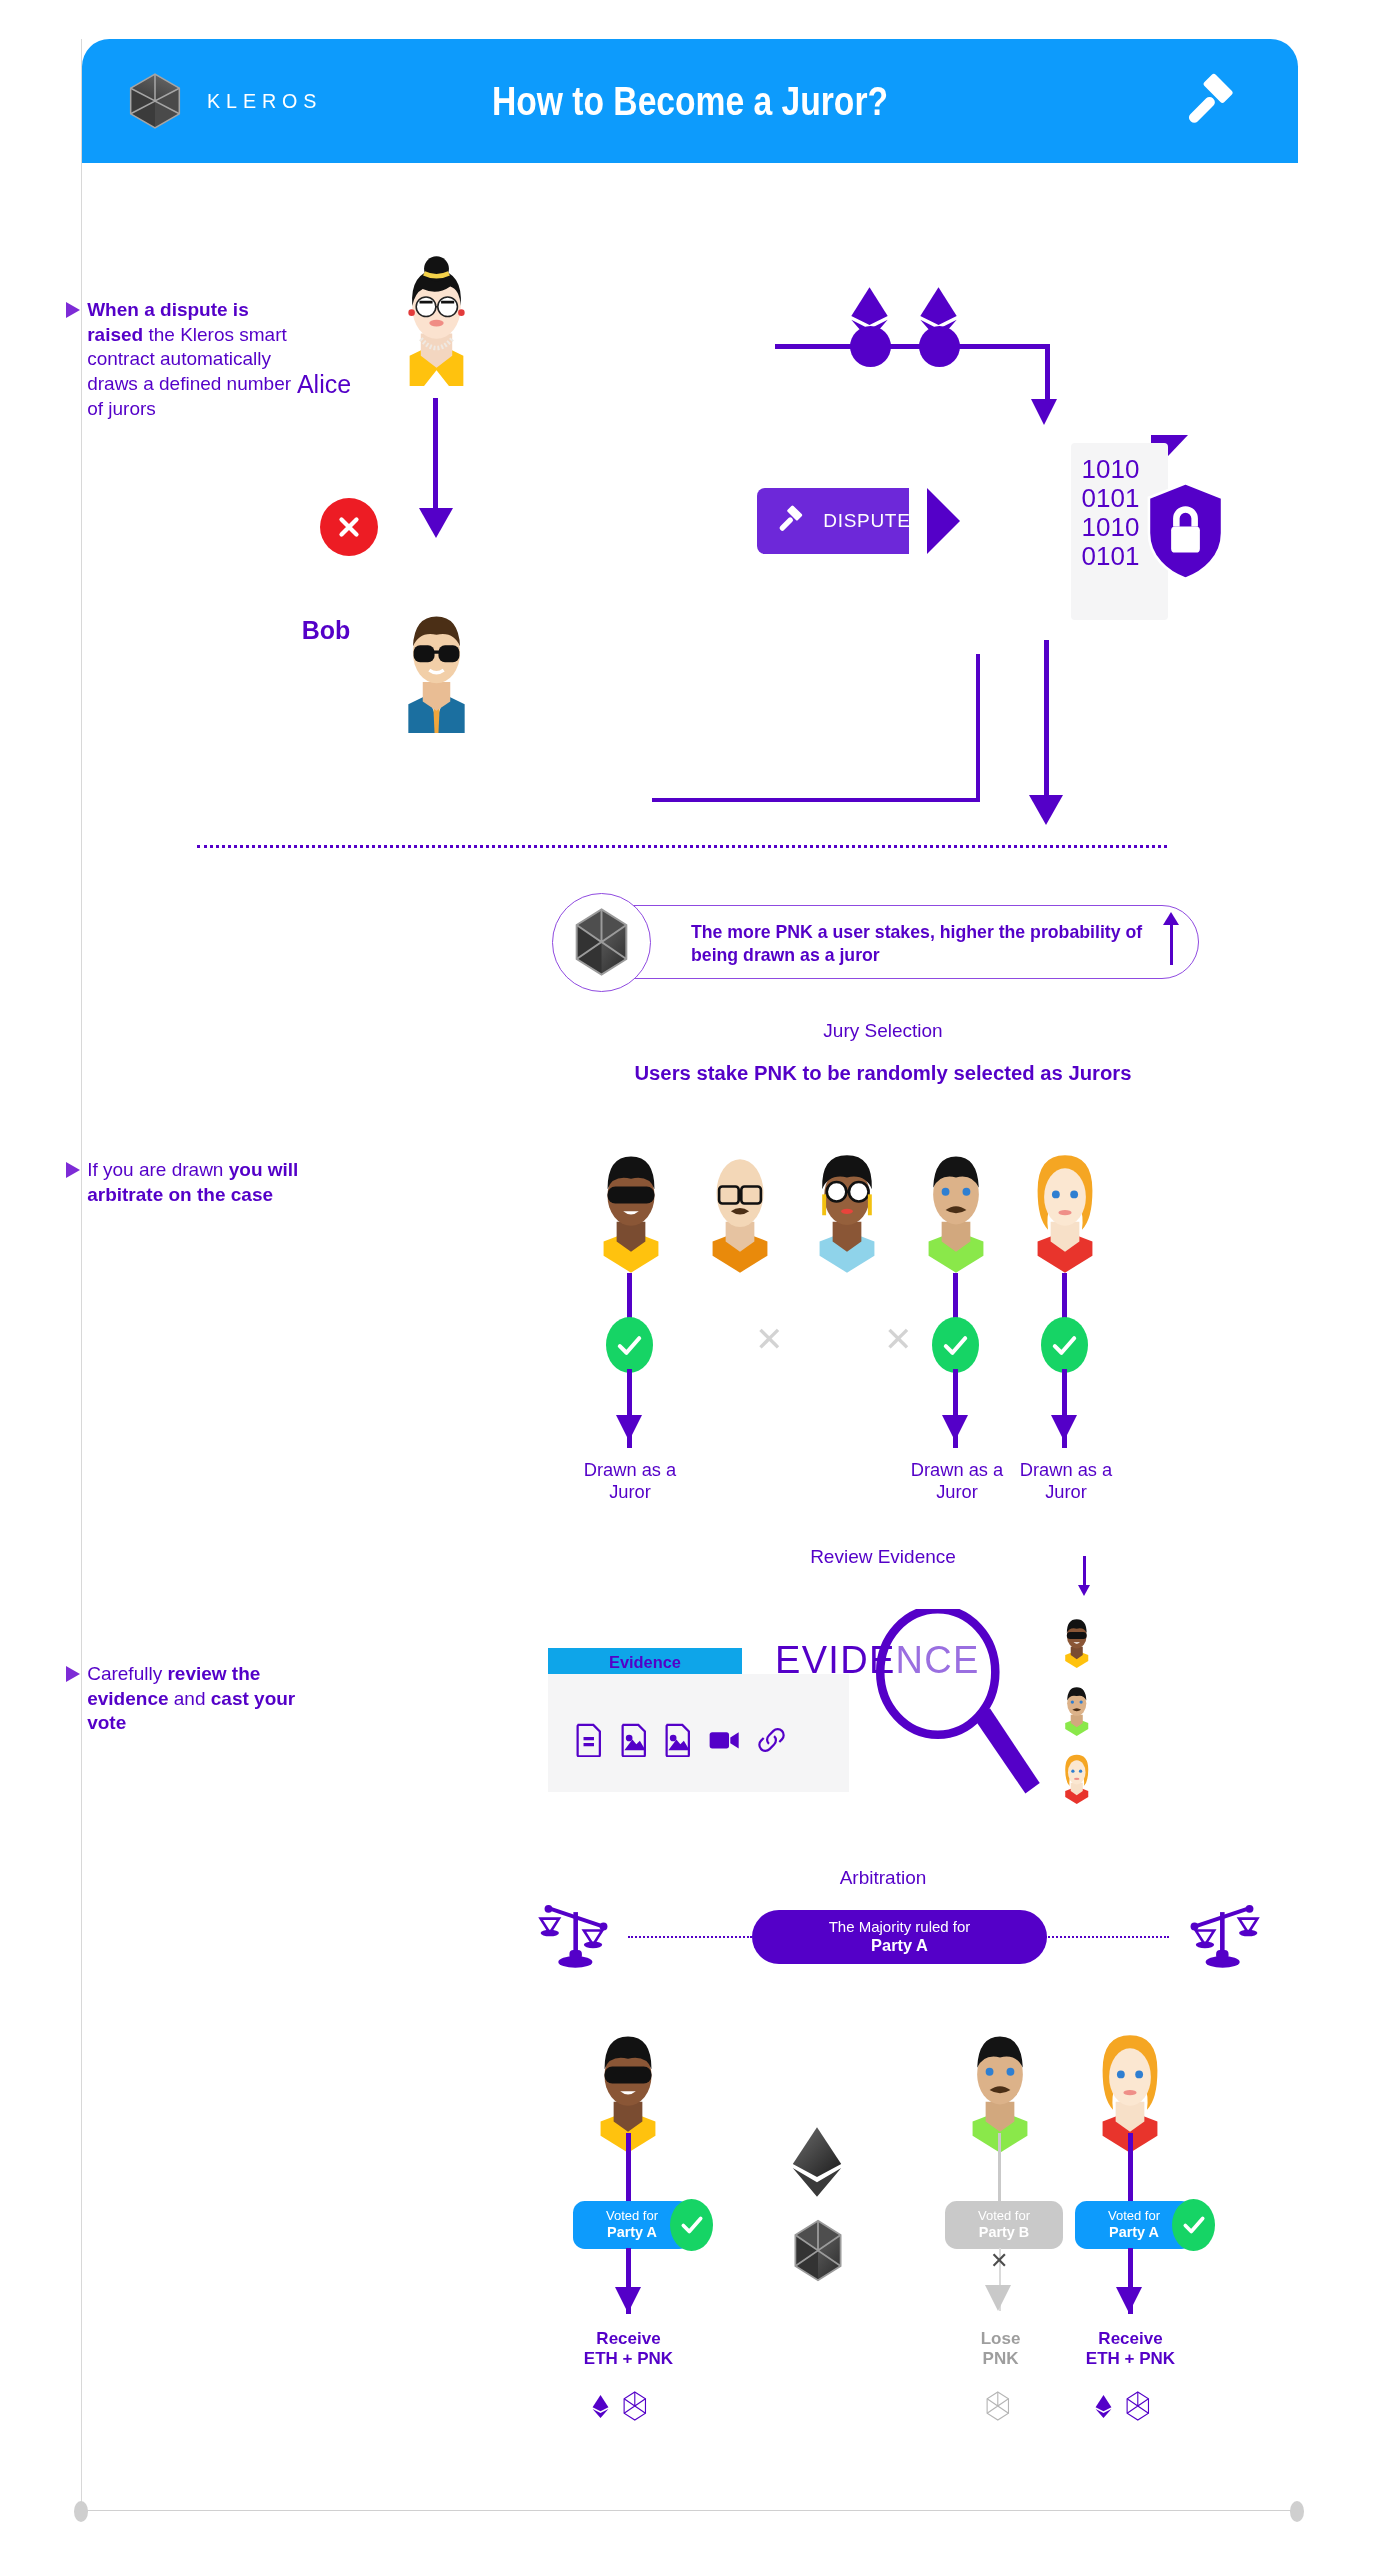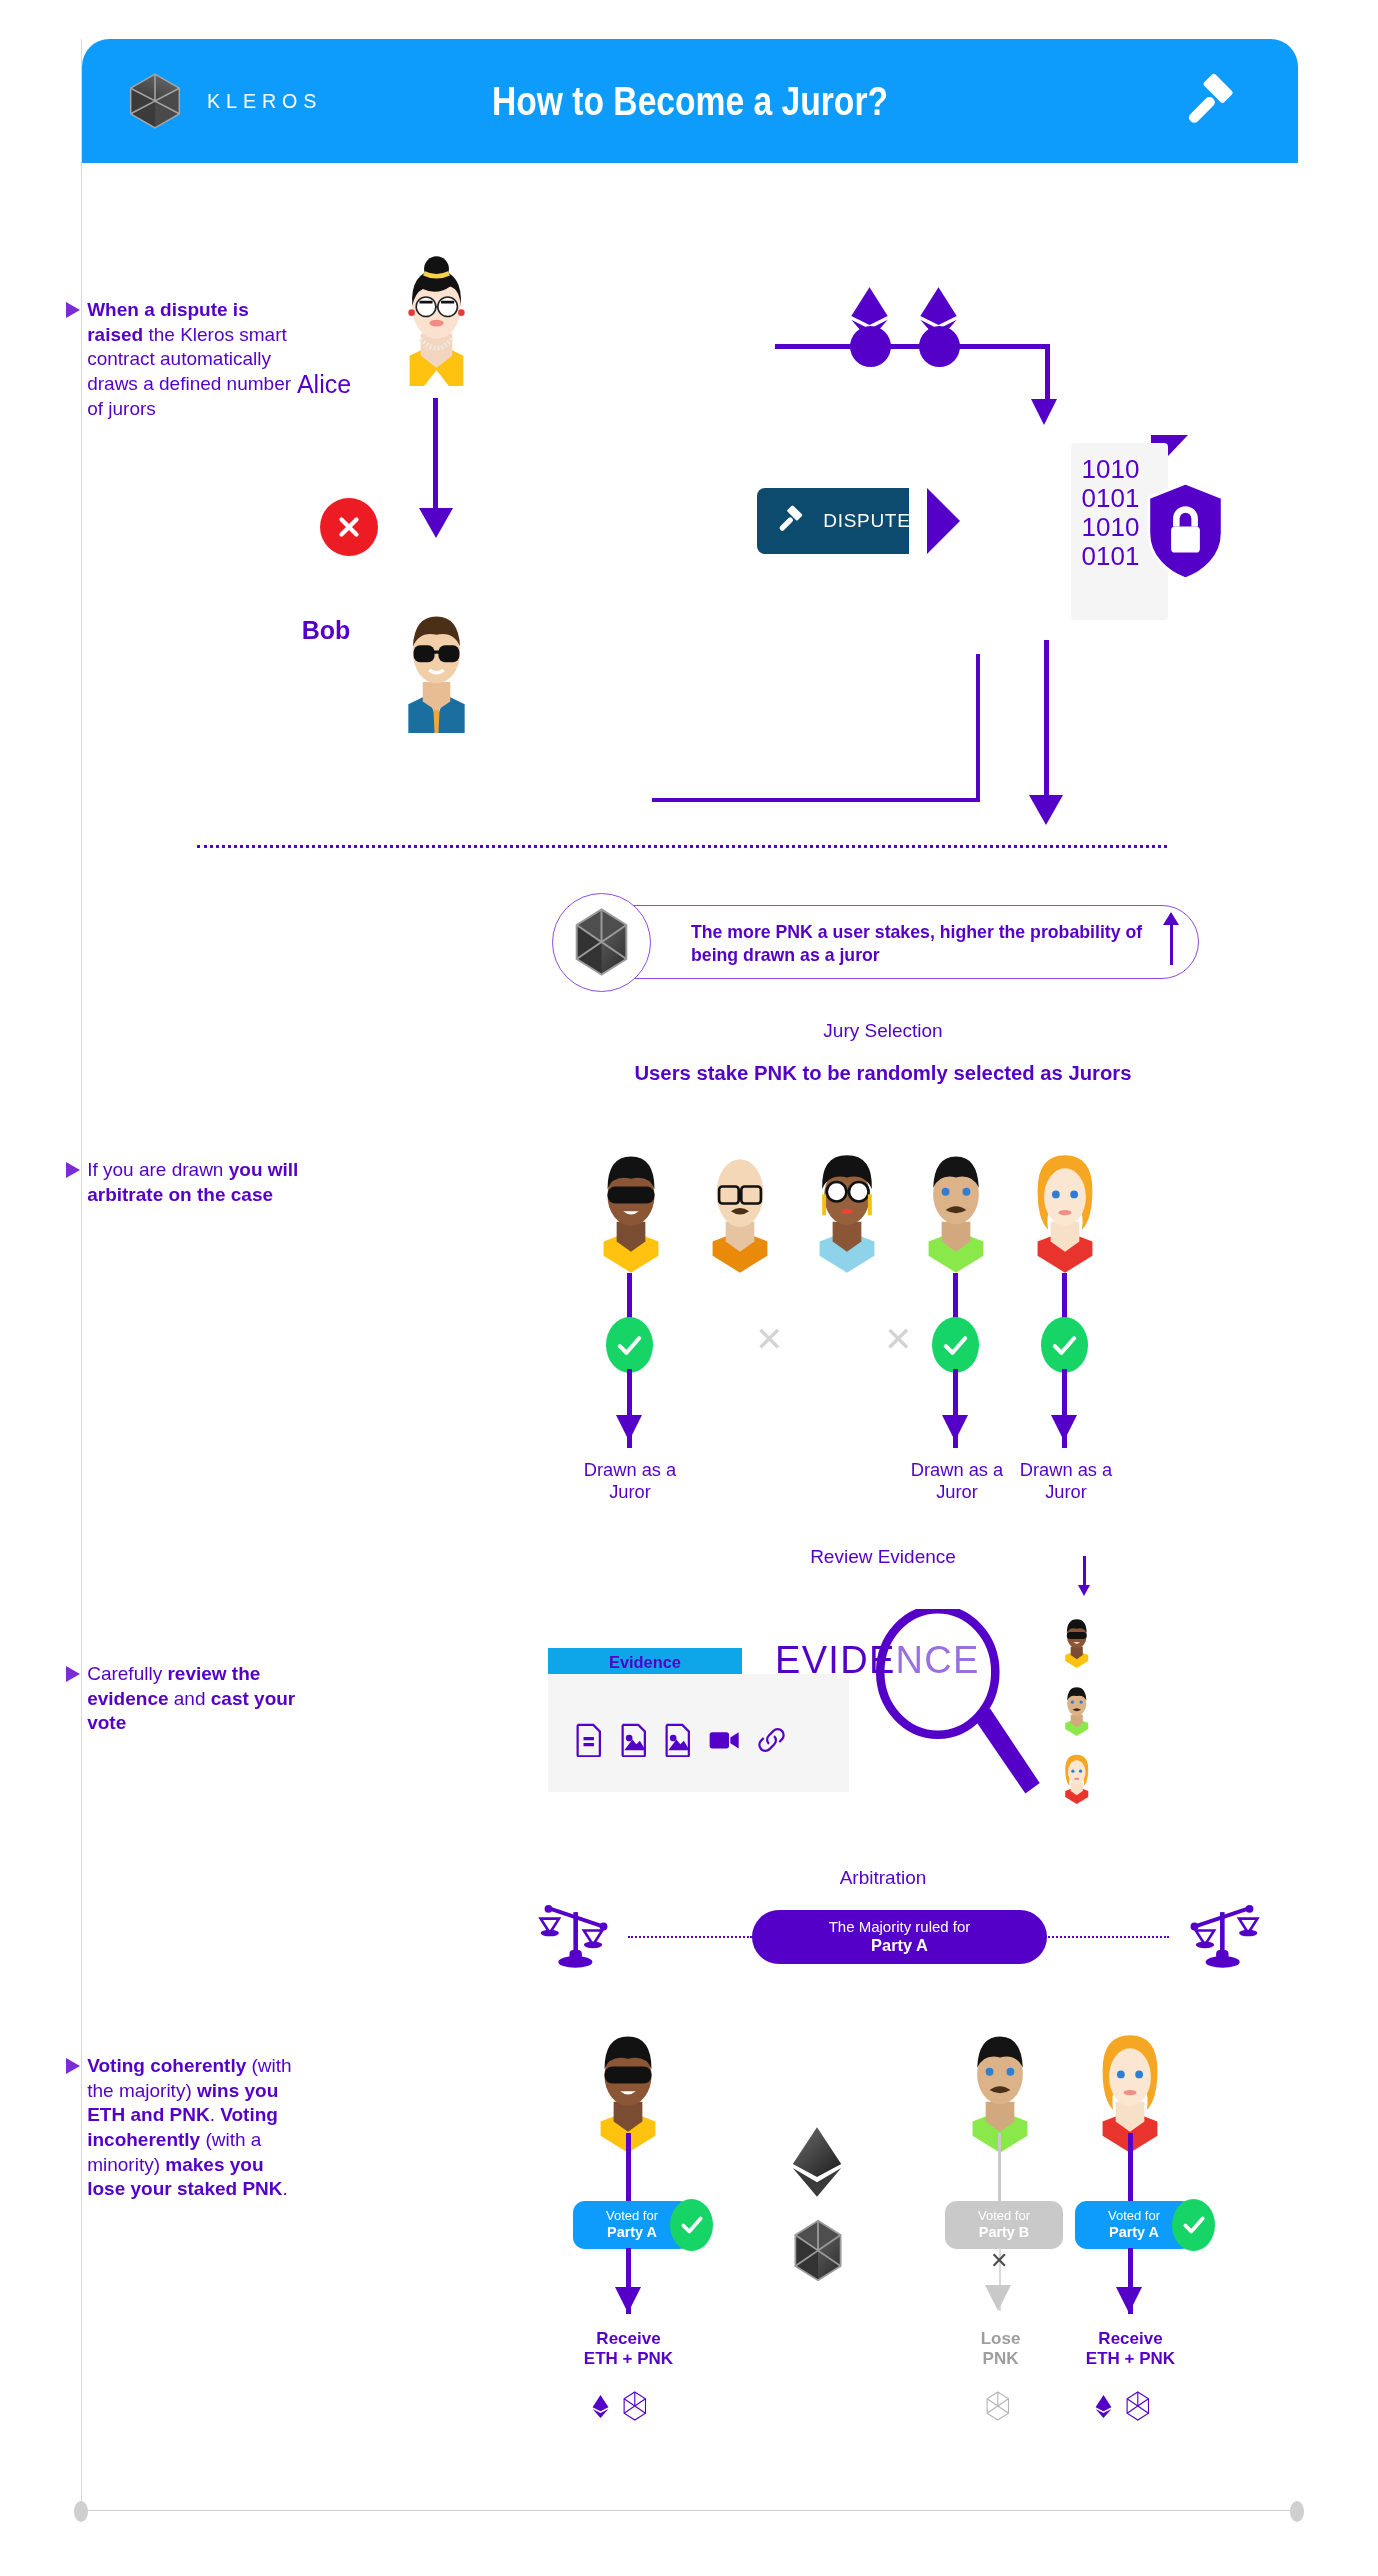--- a/index.html
+++ b/index.html
@@ -35,21 +35,21 @@
              border-top:30px solid #5400c8;}
   .arrowhead.sm{border-left-width:13.8px;border-right-width:13.8px;border-top-width:26px;}
   .arrowhead.grey{border-top-color:#c9c9c9;}
   
   .avatar{position:absolute;}
   .redx{position:absolute;width:58px;height:58px;border-radius:50%;
         background:#ed1c24;display:flex;align-items:center;justify-content:center;}
   .redx svg{width:30px;height:30px;}
   .dispute{position:absolute;left:675px;top:449px;width:151px;height:66px;}
   .dispute-body{position:absolute;left:0;top:0;width:152px;height:66px;
-                background:#0c4a6e;border-radius:7.9px 0 0 7.9px;
+                background:#6d28d9;border-radius:7.9px 0 0 7.9px;
                 display:flex;align-items:center;gap:17px;padding-left:18.3px;box-sizing:border-box;}
   .dispute-body .lbl{color:#ffffff;font-size:19px;font-weight:400;letter-spacing:0.7px;}
   .dispute-tip{position:absolute;left:170px;top:0;width:0;height:0;
                border-top:33px solid transparent;border-bottom:33px solid transparent;
                border-left:33px solid #5400c8;}
   .codecard{position:absolute;left:989px;top:404px;width:97px;height:177px;
             background:#f5f5f6;border-radius:3.9px;}
   .codecard .bits{position:absolute;left:10.5px;top:11.8px;color:#5400c8;
                   font-size:26px;line-height:1.12;font-weight:400;letter-spacing:0px;}
   .codefold{position:absolute;left:1069px;top:396px;width:0;height:0;
@@ -481,24 +481,20 @@
         <circle cx="100" cy="34" r="6"></circle>
     </svg>
   </div>
   <div class="dot-conn" style="left:546px;top:1897px;width:124px;"></div>
   <div class="dot-conn" style="left:963px;top:1897px;width:124px;"></div>
   <div class="maj-pill">
     <span>The Majority ruled for</span>
     <b>Party A</b>
   </div>
 
-  <div class="bullet-block" style="left:5.2px;top:2015px;">
-    <span class="tri"></span>
-    <b>Voting coherently</b><span> (with the majority) </span><b>wins you ETH and PNK</b><span>. </span><b>Voting incoherently</b><span> (with a minority) </span><b>makes you lose your staked PNK</b><span>.</span>
-  </div>
 
   <div class="avatar" style="left:499px;top:1992px;">
     <svg width="94" height="122" viewBox="0 0 144 186">
       <path d="M30 138 L72 122 L114 138 L114 160 L72 186 L30 160 Z" fill="#ffc20e"></path>
       <path d="M50 108 h44 v30 l-22 16 l-22 -16 z" fill="#7a4c31"></path>
       <ellipse cx="72" cy="68" rx="36" ry="46" fill="#8a5636"></ellipse>
       <path d="M36 58 q0 -50 36 -50 q36 0 36 50 q-8 -22 -36 -16 q-28 -6 -36 16 z" fill="#121212"></path>
       <rect x="36" y="54" width="72" height="26" rx="12" fill="#111"></rect>
       <path d="M60 92 q12 10 24 0 z" fill="#fff"></path>
     </svg>

